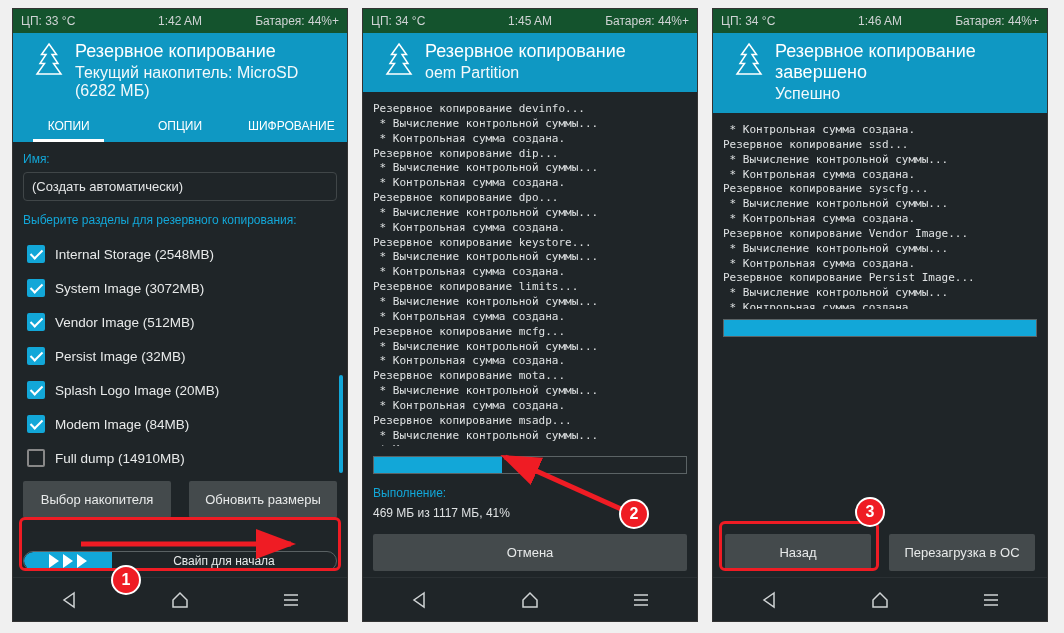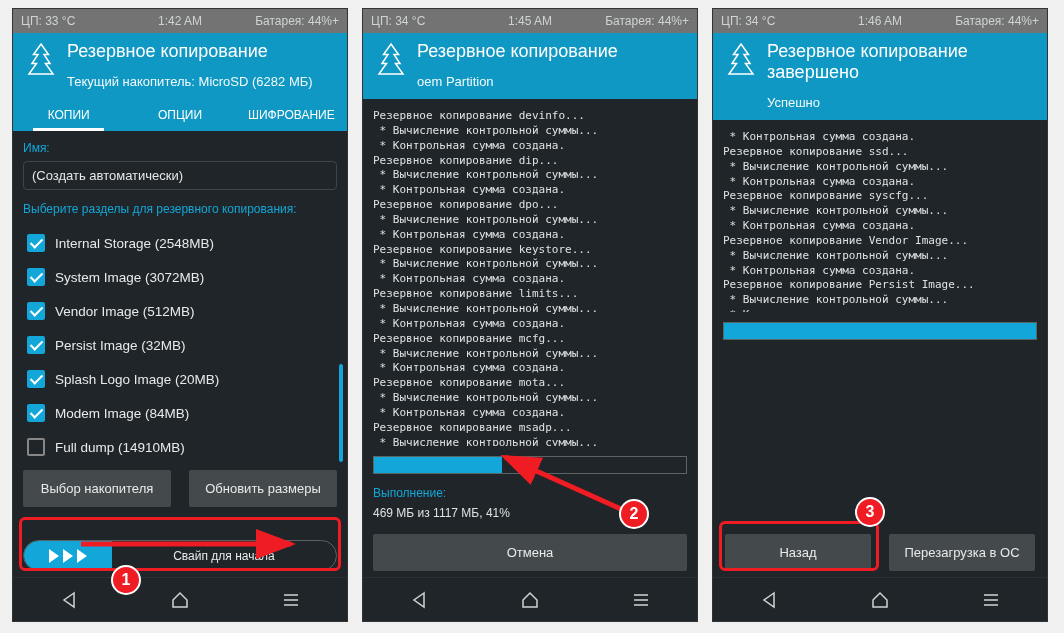--- a/index.html
+++ b/index.html
@@ -24,40 +24,40 @@
     font-size: 13px;
     overflow: hidden;
   }
   .status-bar {
     height: 24px;
     display: flex;
     align-items: center;
     padding: 0 8px;
     font-size: 12px;
     color: #cfd3d4;
-    background: #737373;
+    background: #14532d;
   }
   .sb-left  { flex: 1; text-align: left; }
   .sb-center{ flex: 1; text-align: center; }
   .sb-right { flex: 1; text-align: right; }
 
   .header {
     background: #0f98c3;
-    padding: 8px 10px 10px 10px;
+    padding: 8px 10px 10px 18px;
     display: flex;
     color: #fff;
   }
   .logo {
     width: 36px; height: 36px;
     margin-right: 8px;
     flex-shrink: 0;
   }
   .header-titles { flex: 1; }
   .title { font-size: 18px; font-weight: 400; }
-  .subtitle { font-size: 13px; opacity: .95; margin-top: 12px; }
+  .subtitle { font-size: 16px; opacity: .95; margin-top: 2px; }
 
   .tabs {
     background: #0f98c3;
     display: flex;
     color: #fff;
     font-size: 12px;
   }
   .tab {
     flex: 1;
     text-align: center;

